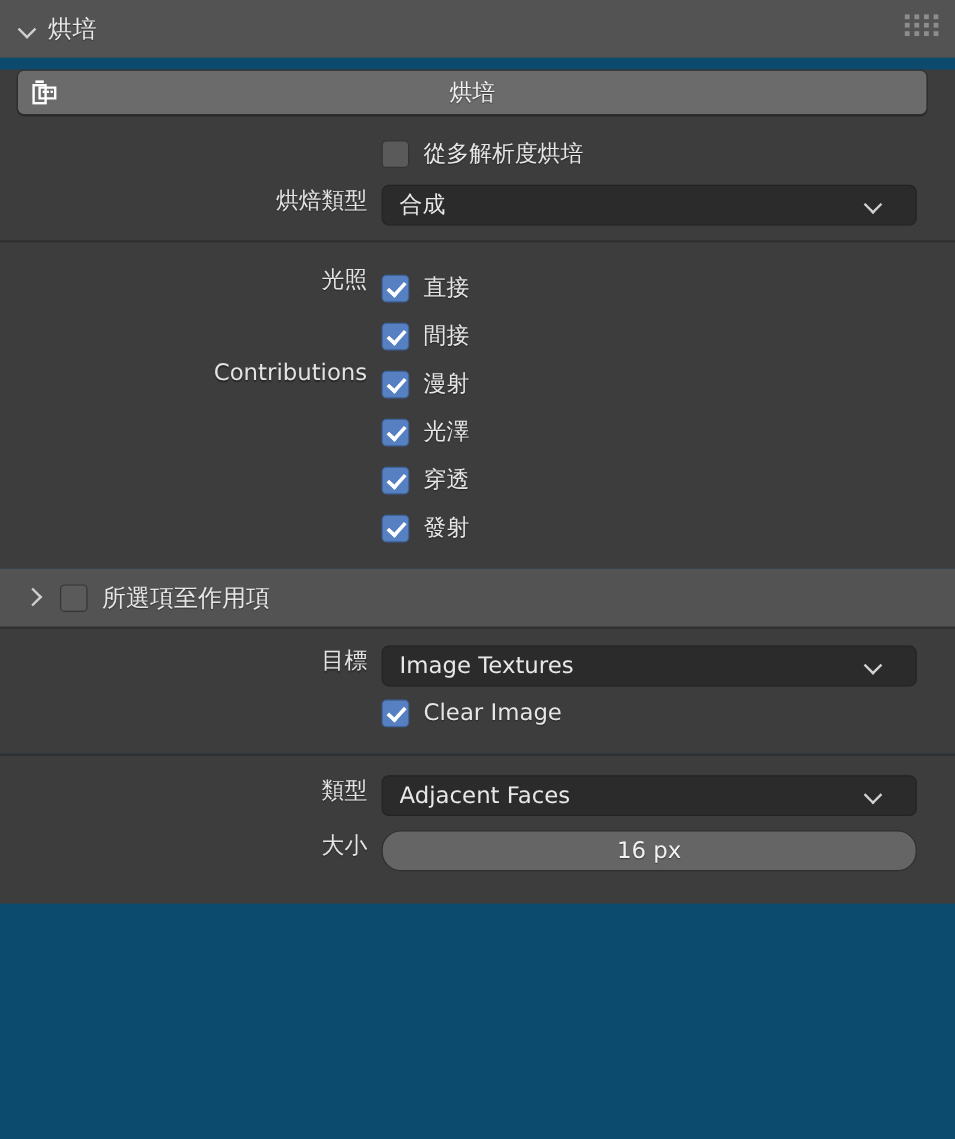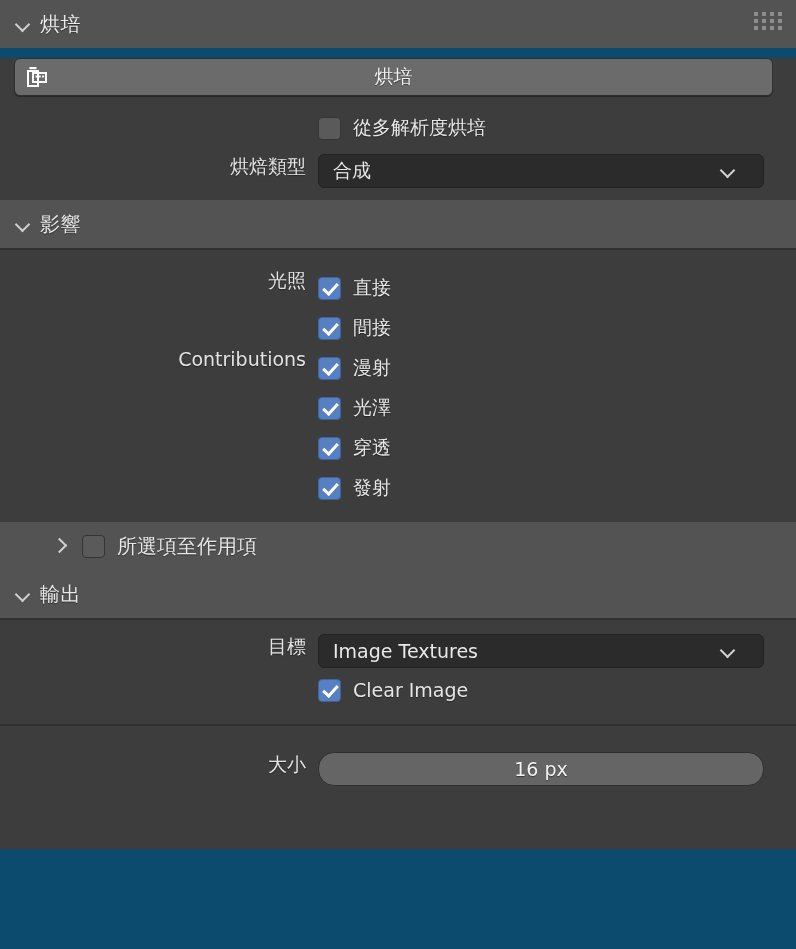--- a/index.html
+++ b/index.html
@@ -297,24 +297,20 @@
         <div class="dropdown">
           <span class="dd-val">合成</span>
           <span class="dd-arrow"></span>
         </div>
       </div>
     </div>
 
     <div class="spacer-sm"></div>
   </div>
 
-  <div class="sec-head">
-    <span class="tri"></span>
-    <span class="sec-title">影響</span>
-  </div>
 
   <div class="sec-body">
     <div style="height:18px;"></div>
 
     <div class="row">
       <div class="lbl">光照</div>
       <div class="field">
         <div class="cbrow">
           <span class="cb on"></span>
           <span class="cb-text">直接</span>
@@ -368,30 +364,26 @@
         <div class="cbrow">
           <span class="cb on"></span>
           <span class="cb-text">發射</span>
         </div>
       </div>
     </div>
 
     <div style="height:14px;"></div>
   </div>
 
-  <div class="sec-head" style="height:48px;padding-left:48px;">
+  <div class="sec-head" style="height:48px;padding-left:16px;">
     <span class="tri collapsed"></span>
     <span class="cb" style="margin-left:4px;"></span>
     <span class="cb-text" style="font-size:20px;">所選項至作用項</span>
   </div>
 
-  <div class="sec-head">
-    <span class="tri"></span>
-    <span class="sec-title">輸出</span>
-  </div>
 
   <div class="sec-body">
     <div style="height:14px;"></div>
 
     <div class="row">
       <div class="lbl">目標</div>
       <div class="field">
         <div class="dropdown">
           <span class="dd-val">Image Textures</span>
           <span class="dd-arrow"></span>
@@ -409,20 +401,29 @@
       </div>
     </div>
 
     <div style="height:14px;"></div>
   </div>
 
 
   <div class="sec-body" style="height:123px;">
     <div style="height:16px;"></div>
 
+    <div class="row">
+      <div class="lbl">類型</div>
+      <div class="field">
+        <div class="dropdown">
+          <span class="dd-val">Adjacent Faces</span>
+          <span class="dd-arrow"></span>
+        </div>
+      </div>
+    </div>
 
     <div style="height:10px;"></div>
 
     <div class="row">
       <div class="lbl">大小</div>
       <div class="field">
         <div class="slider">
           <span class="sl-val">16 px</span>
         </div>
       </div>

